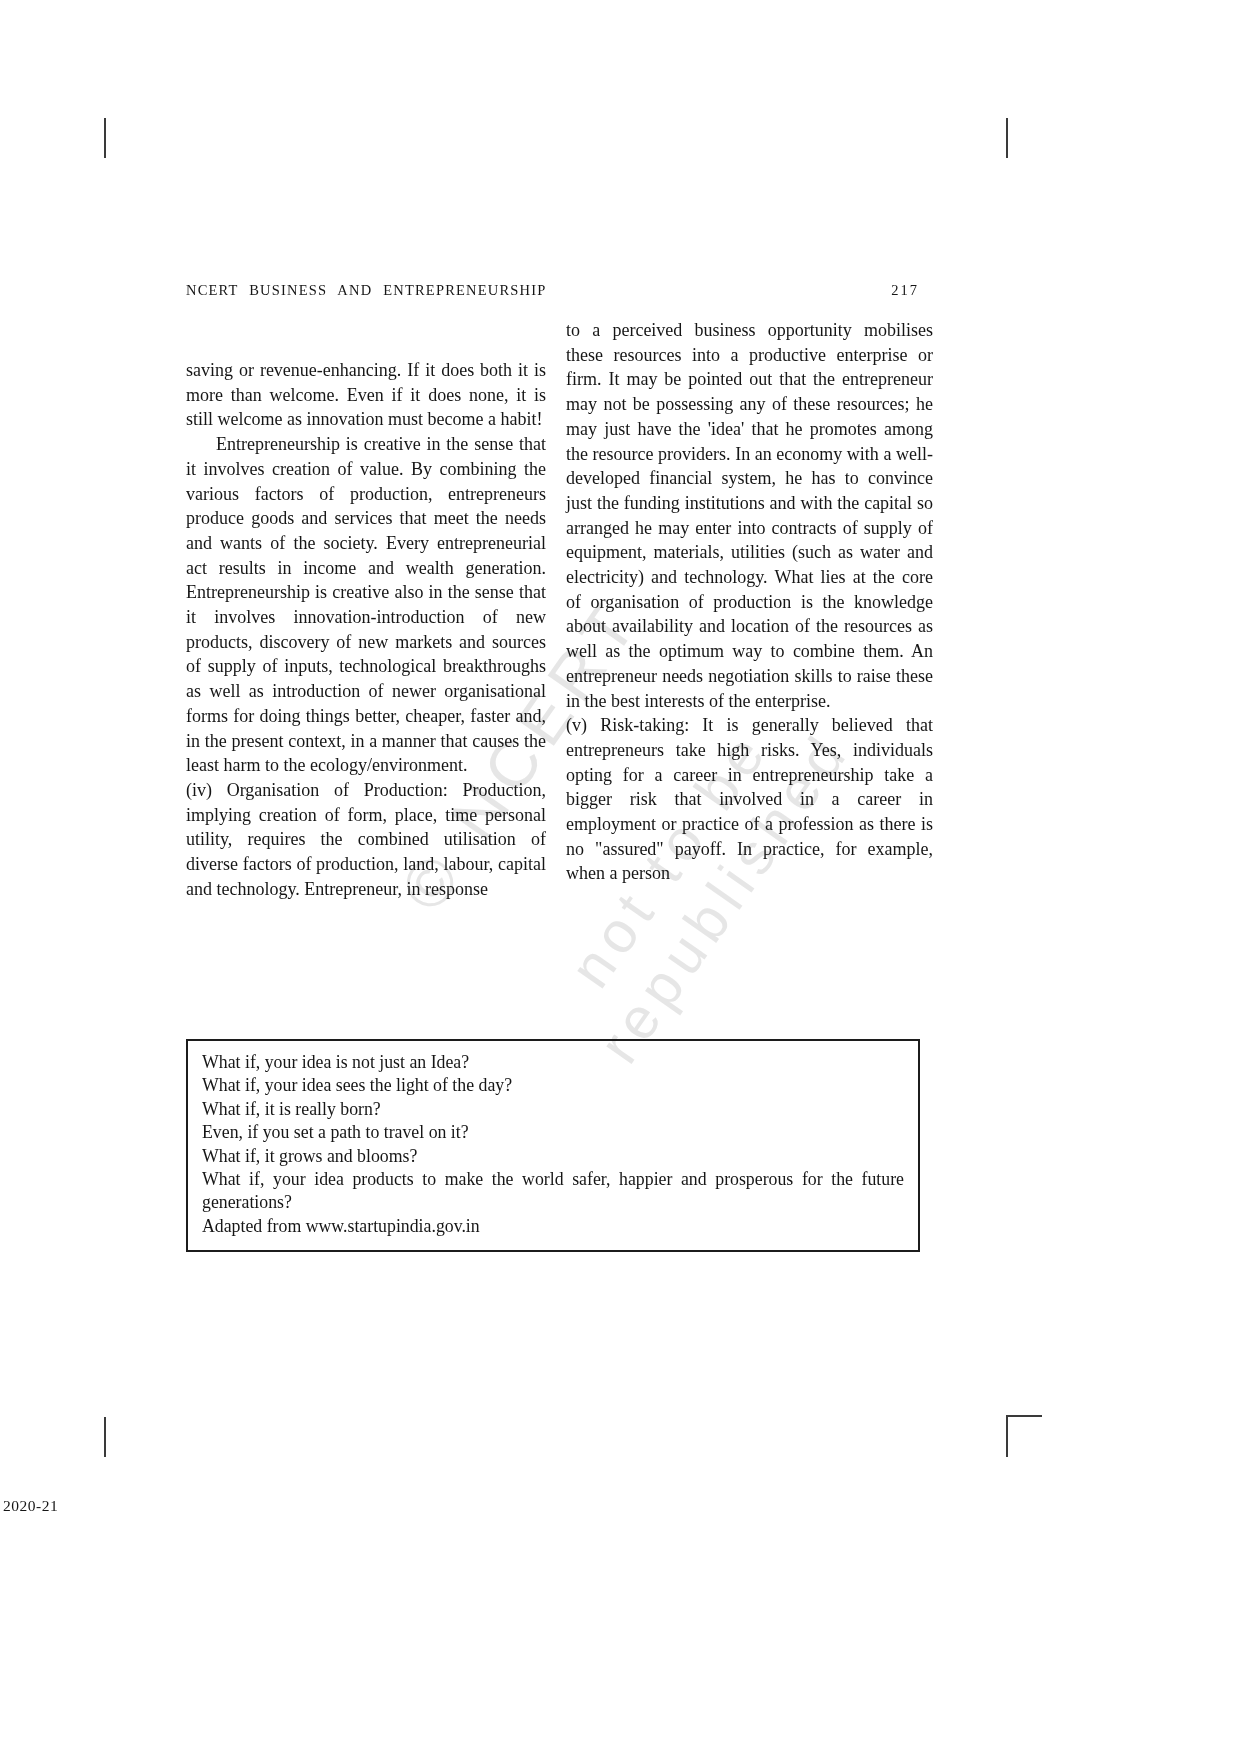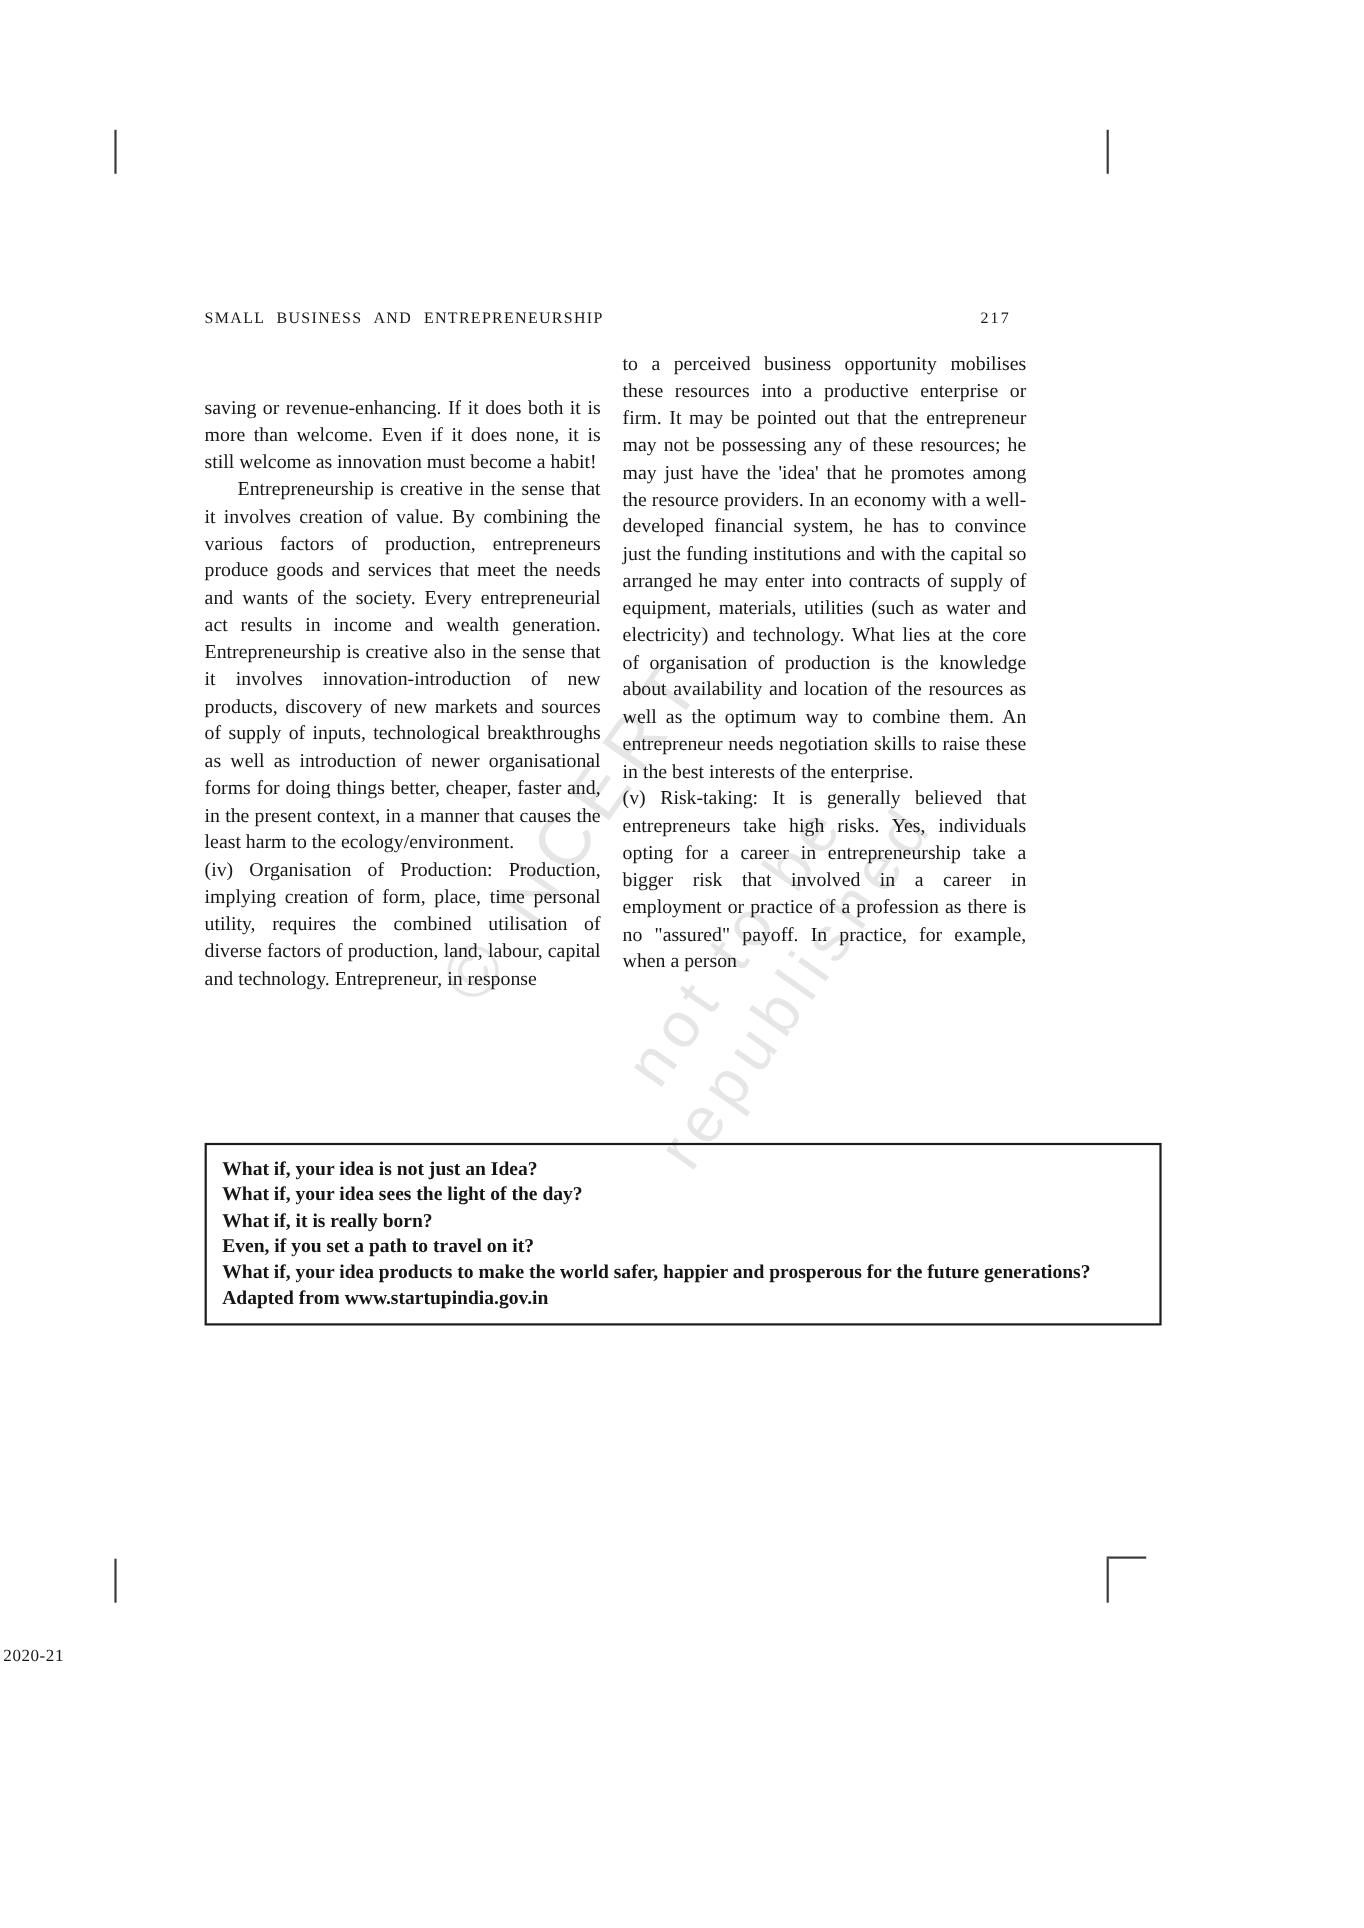--- a/index.html
+++ b/index.html
@@ -59,28 +59,27 @@
   .col { font-size: 18px; line-height: 24.7px; text-align: justify; }
   .col.left  { width: 360px; margin-top: 40px; }
   .col.right { width: 367px; }
   .para.indent { text-indent: 30px; }
   .lead { font-weight: normal; }
 
   .what-if-box {
     position: absolute;
     left: 186px;
     top: 1039px;
-    width: 870px;
+    width: 734px;
     border: 2px solid #1c1c1c;
     padding: 10px 14px 12px 14px;
     font-size: 17.8px;
     line-height: 23.4px;
     background: transparent;
     z-index: 1;
-    font-weight: bold;
   }
   .box-line { text-align: justify; }
 
   .page-footer {
     position: absolute;
     left: 3px;
     top: 1497px;
     width: 100%;
     text-align: left;
     font-size: 15.5px;
@@ -98,41 +97,42 @@
   <div class="crop v" style="left:104px; top:1417px;"></div>
   <div class="crop v" style="left:1006px; top:1417px;"></div>
   <div class="crop h" style="left:1006px; top:1415px;"></div>
 
   <div class="watermark">
     <div class="wm-line1">© NCERT</div>
     <div class="wm-line2">not to be republished</div>
   </div>
 
   <header class="page-header">
-    <span class="running-head">SMALL BUSINESS AND ENTREPRENEURSHIP</span>
+    <span class="running-head">NCERT BUSINESS AND ENTREPRENEURSHIP</span>
     <span class="page-number">217</span>
   </header>
 
   <main class="columns">
     <div class="col left">
       <p class="para">saving or revenue-enhancing. If it does both it is more than welcome. Even if it does none, it is still welcome as innovation must become a habit!</p>
       <p class="para indent">Entrepreneurship is creative in the sense that it involves creation of value. By combining the various factors of production, entrepreneurs produce goods and services that meet the needs and wants of the society. Every entrepreneurial act results in income and wealth generation. Entrepreneurship is creative also in the sense that it involves innovation-introduction of new products, discovery of new markets and sources of supply of inputs, technological breakthroughs as well as introduction of newer organisational forms for doing things better, cheaper, faster and, in the present context, in a manner that causes the least harm to the ecology/environment.</p>
       <p class="para"><span class="lead">(iv) Organisation of Production:</span> <span>Production, implying creation of form, place, time personal utility, requires the combined utilisation of diverse factors of production, land, labour, capital and technology. Entrepreneur, in response</span></p>
     </div>
     <div class="col right">
       <p class="para">to a perceived business opportunity mobilises these resources into a productive enterprise or firm. It may be pointed out that the entrepreneur may not be possessing any of these resources; he may just have the 'idea' that he promotes among the resource providers. In an economy with a well-developed financial system, he has to convince just the funding institutions and with the capital so arranged he may enter into contracts of supply of equipment, materials, utilities (such as water and electricity) and technology. What lies at the core of organisation of production is the knowledge about availability and location of the resources as well as the optimum way to combine them. An entrepreneur needs negotiation skills to raise these in the best interests of the enterprise.</p>
       <p class="para"><span class="lead">(v) Risk-taking:</span> <span>It is generally believed that entrepreneurs take high risks. Yes, individuals opting for a career in entrepreneurship take a bigger risk that involved in a career in employment or practice of a profession as there is no "assured" payoff. In practice, for example, when a person</span></p>
     </div>
   </main>
 
   <aside class="what-if-box">
     <div class="box-line">What if, your idea is not just an Idea?</div>
     <div class="box-line">What if, your idea sees the light of the day?</div>
     <div class="box-line">What if, it is really born?</div>
     <div class="box-line">Even, if you set a path to travel on it?</div>
+    <div class="box-line">What if, it grows and blooms?</div>
     <div class="box-line">What if, your idea products to make the world safer, happier and prosperous for the future generations?</div>
     <div class="box-line">Adapted from www.startupindia.gov.in</div>
   </aside>
 
   <footer class="page-footer">
     <span>2020-21</span>
   </footer>
 
 </div>
 

